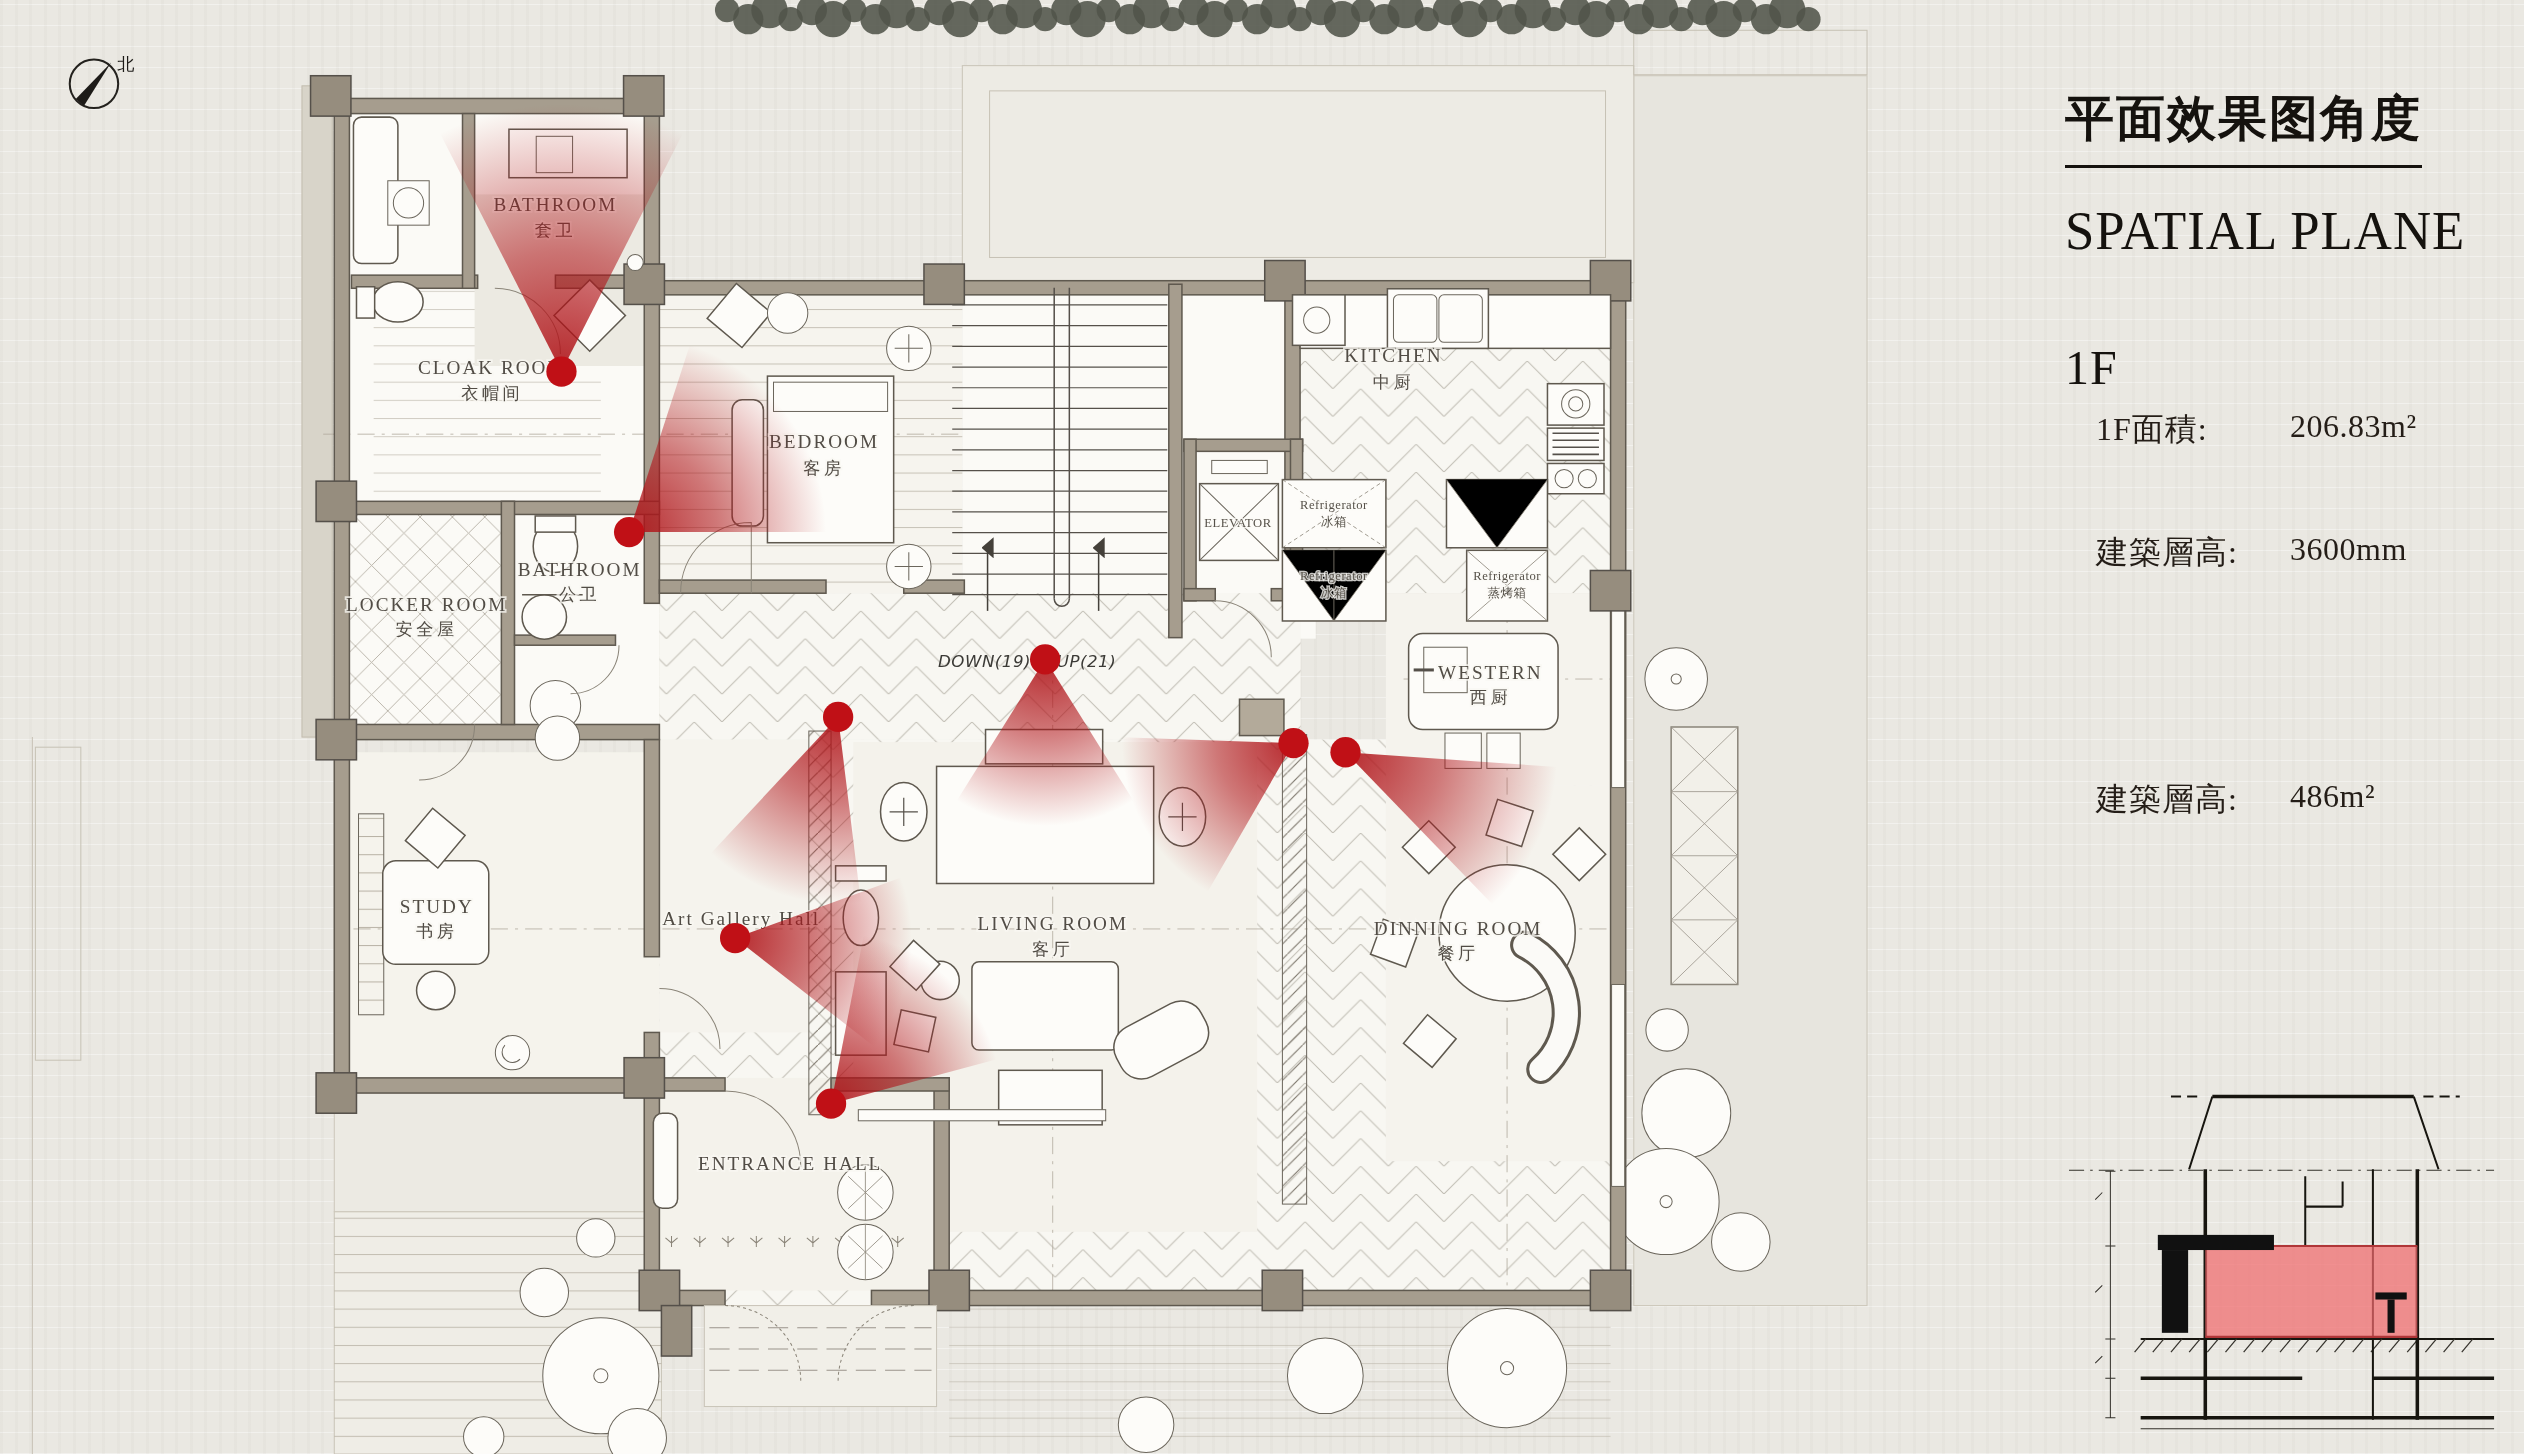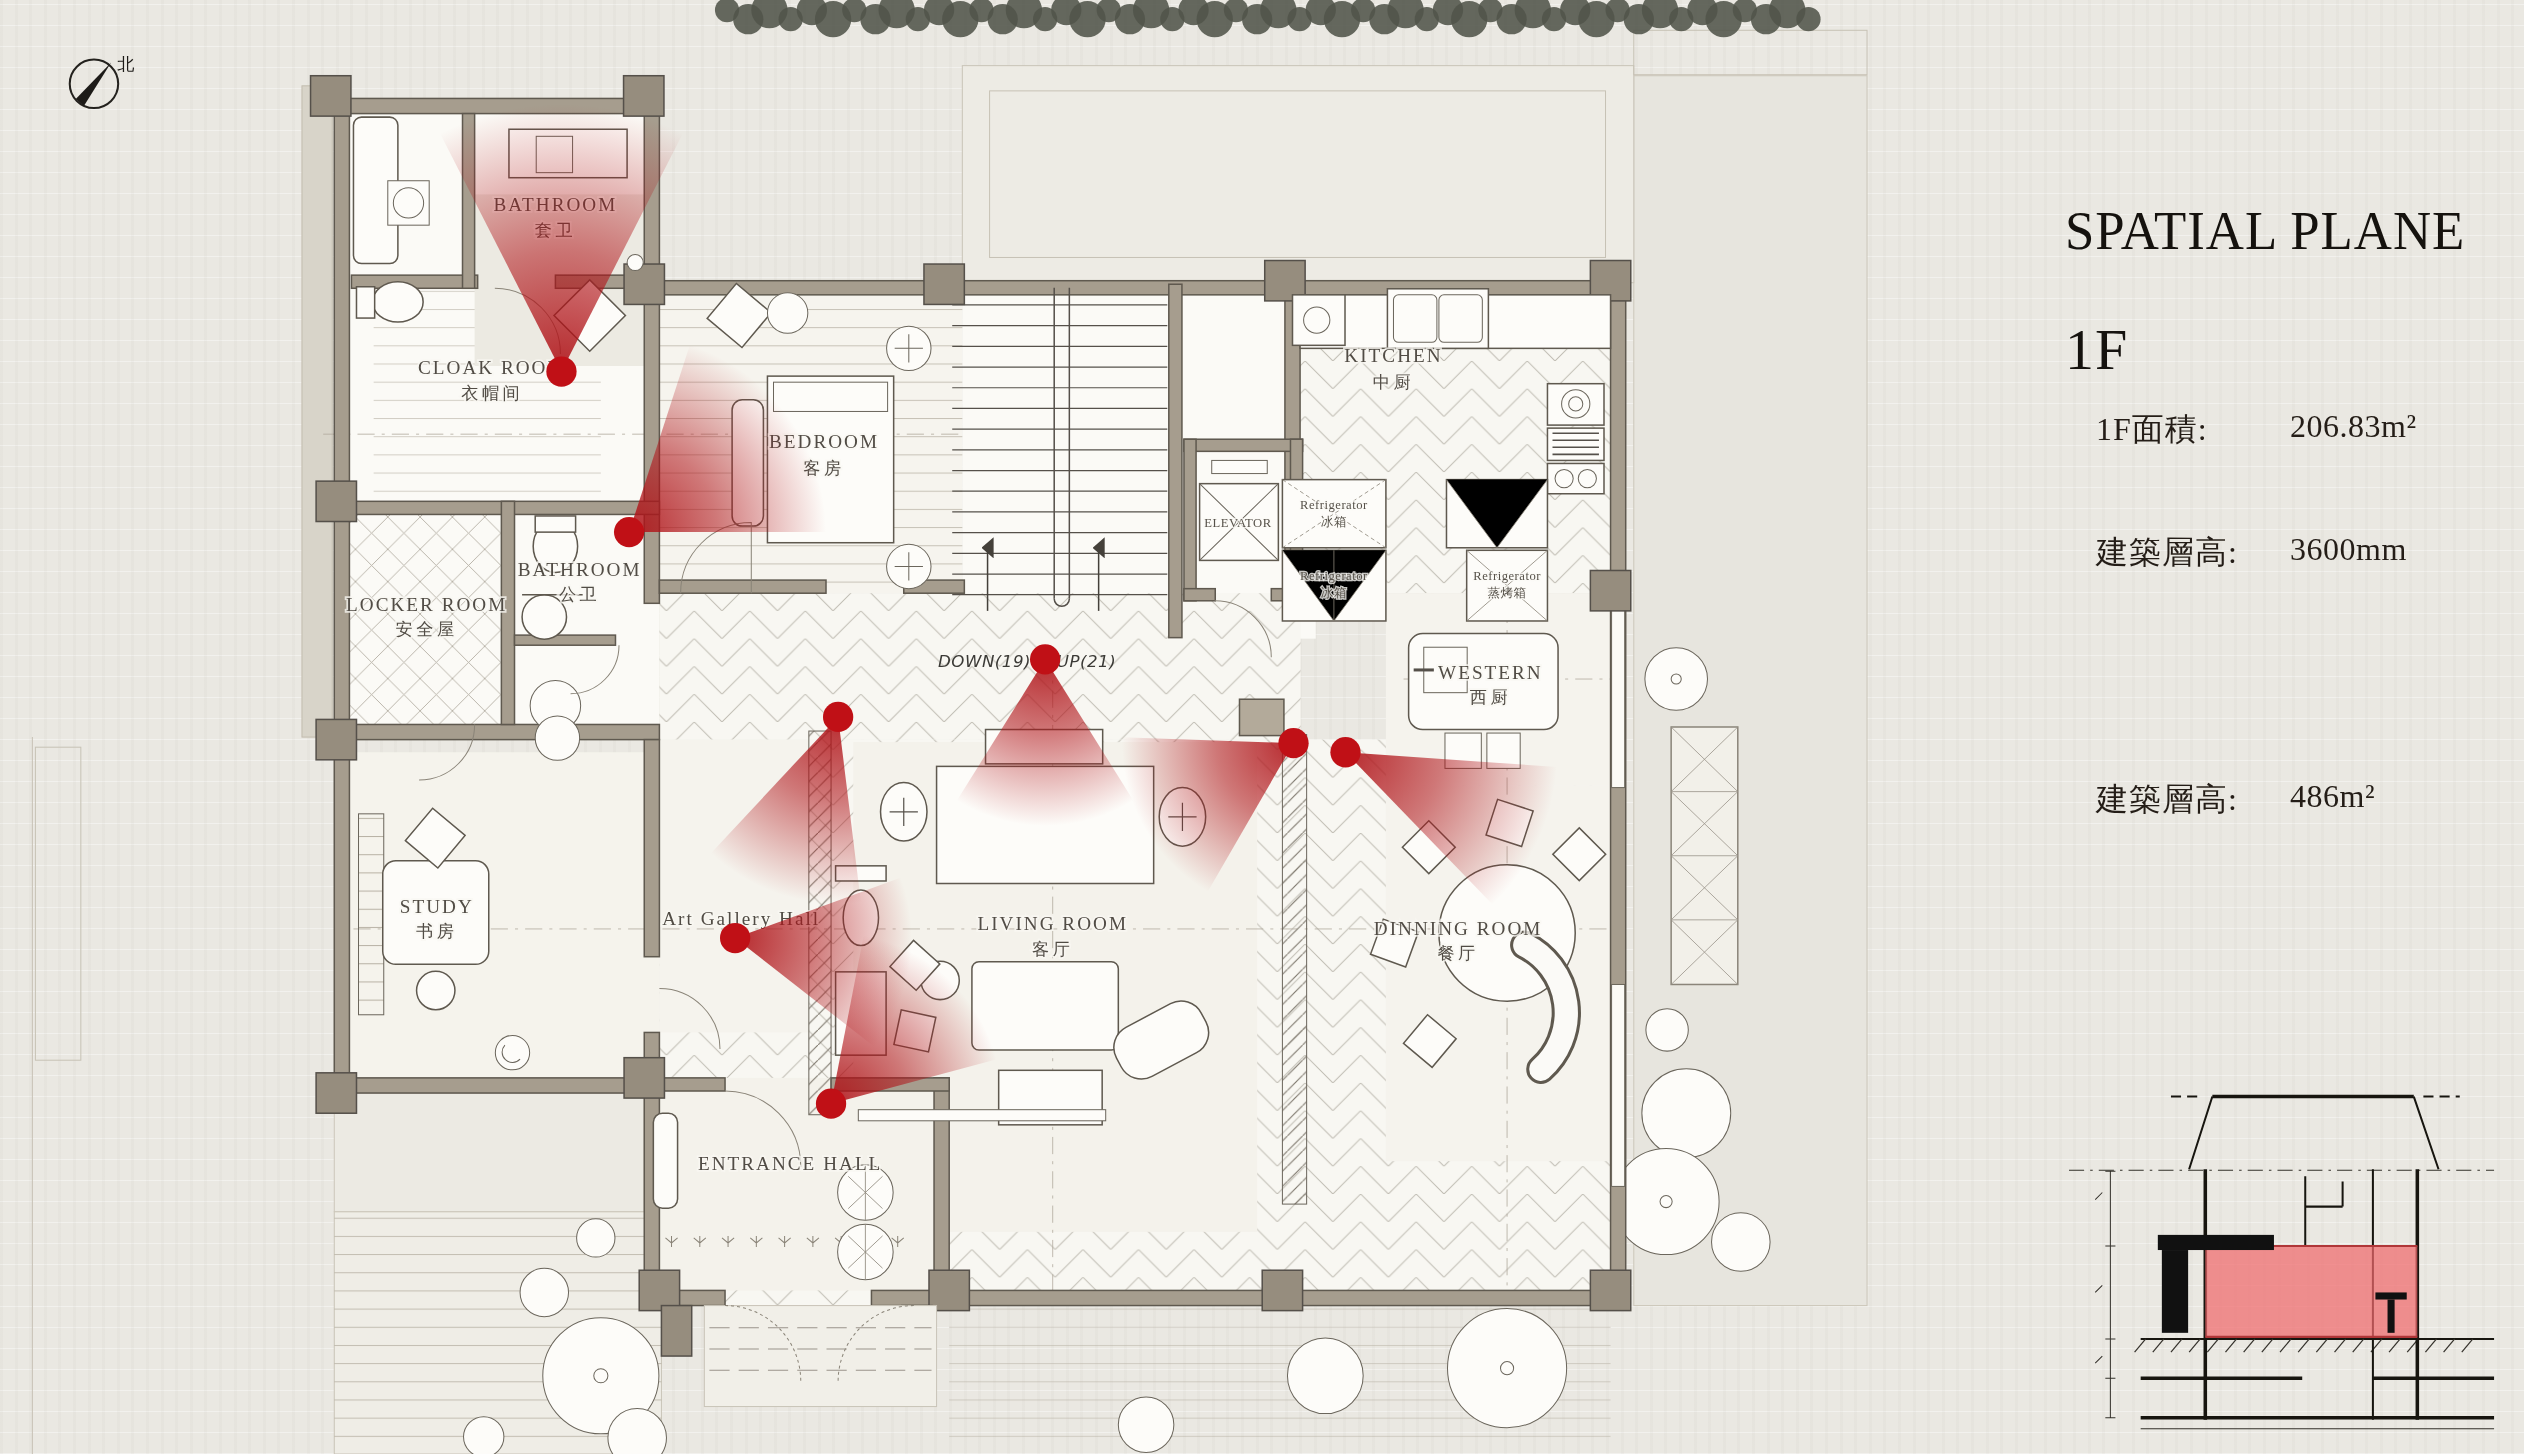--- a/index.html
+++ b/index.html
@@ -8,21 +8,21 @@
     background-image:
       repeating-linear-gradient(90deg, rgba(120,115,100,0.035) 0 3px, rgba(0,0,0,0) 3px 14.6px),
       repeating-linear-gradient(0deg, rgba(255,255,255,0.4) 0 1px, rgba(0,0,0,0) 1px 21px);
     font-family:"Liberation Serif", serif;}
   svg{position:absolute;left:0;top:0;}
   .panel{position:absolute;color:#15120e;}
   #title-zh{left:2065px;top:86px;font-size:49px;font-weight:700;letter-spacing:2px;
     border-bottom:3px solid #15120e;padding-bottom:13px;}
   #title-en{left:2065px;top:199px;font-size:55px;font-weight:400;letter-spacing:1px;
     transform:scaleX(.96);transform-origin:left;}
-  #floor-tag{left:2065px;top:316px;font-size:58px;font-weight:400;letter-spacing:1px;text-align:center;}
+  #floor-tag{left:2065px;top:340px;font-size:48px;font-weight:400;letter-spacing:1px;text-align:center;}
   .info-row{position:absolute;left:2096px;width:454px;color:#241d17;font-size:32px;letter-spacing:1px;}
   .info-row .val{position:absolute;left:194px;top:0;letter-spacing:0.5px;}
   #row-0{top:408px;} #row-1{top:531px;} #row-2{top:778px;}
   .lbl-en{font-family:"Liberation Serif",serif;font-size:38px;fill:#514c45;letter-spacing:4px;
     text-anchor:middle;paint-order:stroke;stroke:rgba(248,247,242,.78);stroke-width:7px;}
   .lbl-zh{font-family:"Liberation Serif",serif;font-size:34px;fill:#514c45;letter-spacing:7px;
     text-anchor:middle;paint-order:stroke;stroke:rgba(248,247,242,.78);stroke-width:7px;}
   .lbl-sm{font-family:"Liberation Serif",serif;font-size:25px;fill:#565149;letter-spacing:1px;text-anchor:middle;
     paint-order:stroke;stroke:rgba(251,250,246,.8);stroke-width:5px;}
   .lbl-hand{font-family:"DejaVu Sans",sans-serif;font-style:italic;font-size:33px;fill:#3b3a36;
@@ -561,20 +561,21 @@
     <path class="sec-thick" d="M4368,2652 V2812 M4788,2652 V2812"></path>
     <path class="sec-mid" d="M4700,2652 V2812"></path>
     <path class="sec-thick" d="M4240,2730 H4560 M4700,2730 H4940" stroke-width="10"></path>
     <path class="sec-thick" d="M4240,2808 H4940" stroke-width="12"></path>
     <path class="sec-thin" d="M4240,2830 H4940"></path>
     <path class="sec-thin" d="M4180,2320 V2808 M4170,2320 h20 M4170,2468 h20 M4170,2652 h20 M4170,2730 h20 M4170,2808 h20"></path>
     <path class="sec-thin" d="M4150,2376 l14,-14 M4150,2560 l14,-14 M4150,2700 l14,-14"></path>
   </g>
 </svg>
 
+<div class="panel" id="title-zh">平面效果图角度</div>
 <div class="panel" id="title-en">SPATIAL PLANE</div>
 <div class="panel" id="floor-tag">1F</div>
 
 <div class="info-row" id="row-0">
   <span>1F面積:</span>
   <span class="val">206.83m²</span>
 </div>
 <div class="info-row" id="row-1">
   <span>建築層高:</span>
   <span class="val">3600mm</span>

